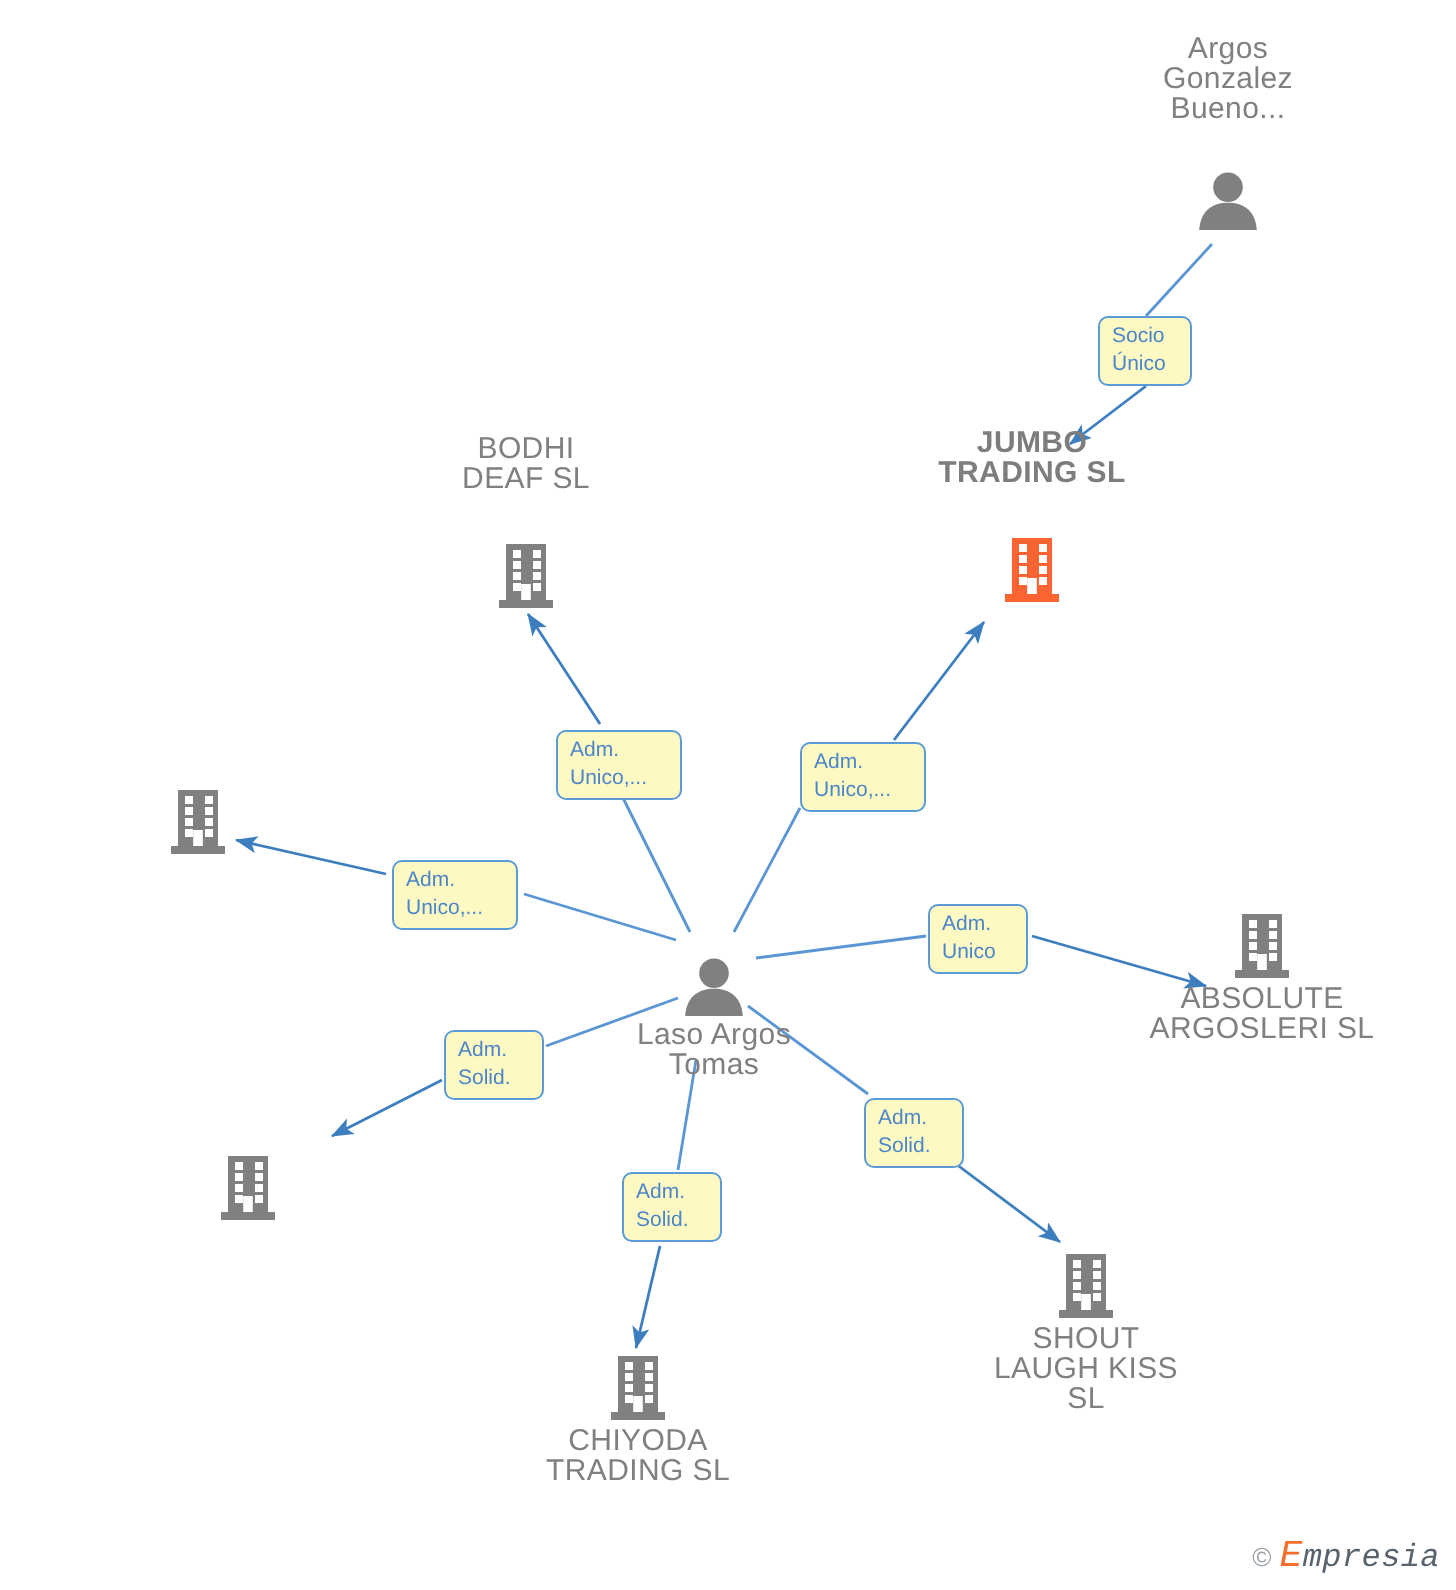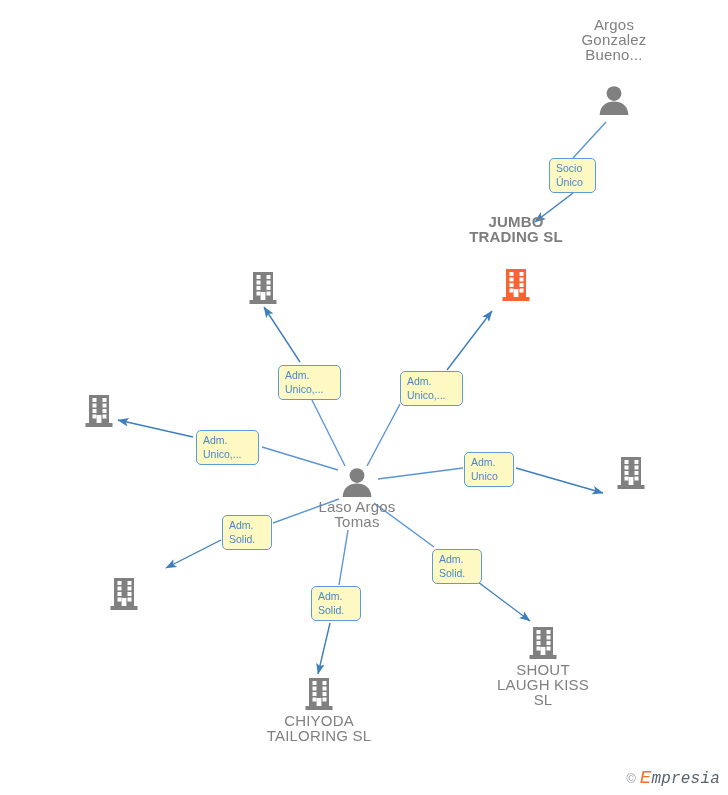--- a/index.html
+++ b/index.html
@@ -130,20 +130,22 @@
             <rect x="9.5" y="9.5" width="4" height="4" fill="#ffffff"></rect>
             <rect x="9.5" y="15" width="4" height="4" fill="#ffffff"></rect>
             <rect x="9.5" y="20.5" width="4" height="4" fill="#ffffff"></rect>
             <rect x="19.5" y="4" width="4" height="4" fill="#ffffff"></rect>
             <rect x="19.5" y="9.5" width="4" height="4" fill="#ffffff"></rect>
             <rect x="19.5" y="15" width="4" height="4" fill="#ffffff"></rect>
             <rect x="19.5" y="20.5" width="4" height="4" fill="#ffffff"></rect>
             <rect x="13.6" y="21" width="4.8" height="8" fill="#ffffff"></rect>
           </svg>
         </div>
+        <div class="node-label" style="position: absolute; left: 0px; width: 120px; top: -54px;">BODHI
+DEAF  SL</div>
       </div>
       <div class="node" style="left: 39px; top: 394px; width: 120px;">
         <div>
           <svg class="node-icon" width="32" height="34" viewBox="0 0 32 34" aria-hidden="true">
             <rect x="6" y="1" width="20" height="28" fill="#808080"></rect>
             <rect x="2.5" y="29" width="27" height="4" fill="#808080"></rect>
             <rect x="9.5" y="4" width="4" height="4" fill="#ffffff"></rect>
             <rect x="9.5" y="9.5" width="4" height="4" fill="#ffffff"></rect>
             <rect x="9.5" y="15" width="4" height="4" fill="#ffffff"></rect>
             <rect x="9.5" y="20.5" width="4" height="4" fill="#ffffff"></rect>
@@ -164,22 +166,24 @@
             <rect x="9.5" y="9.5" width="4" height="4" fill="#ffffff"></rect>
             <rect x="9.5" y="15" width="4" height="4" fill="#ffffff"></rect>
             <rect x="9.5" y="20.5" width="4" height="4" fill="#ffffff"></rect>
             <rect x="19.5" y="4" width="4" height="4" fill="#ffffff"></rect>
             <rect x="19.5" y="9.5" width="4" height="4" fill="#ffffff"></rect>
             <rect x="19.5" y="15" width="4" height="4" fill="#ffffff"></rect>
             <rect x="19.5" y="20.5" width="4" height="4" fill="#ffffff"></rect>
             <rect x="13.6" y="21" width="4.8" height="8" fill="#ffffff"></rect>
           </svg>
         </div>
-      </div>
-      <div class="node" style="left: 297px; top: 467px; width: 120px;">
+        <div class="node-label" style="position: absolute; left: 0px; width: 120px; top: 36px;">ABSOLUTE
+ARGOSLERI SL</div>
+      </div>
+      <div class="node" style="left: 297px; top: 478px; width: 120px;">
         <div>
           <svg class="node-icon" width="34" height="30" viewBox="0 0 34 30" aria-hidden="true">
             <circle cx="17" cy="8.6" r="7.4" fill="#808080"></circle>
             <path d="M2.6 30 C3.2 20.2 9.4 16.4 17 16.4 C24.6 16.4 30.8 20.2 31.4 30 Z" fill="#808080"></path>
           </svg>
         </div>
         <div class="node-label" style="position: absolute; left: 0px; width: 120px; top: 32px;">Laso Argos
 Tomas</div>
       </div>
       <div class="node" style="left: 64px; top: 577px; width: 120px;">
@@ -209,21 +213,21 @@
             <rect x="9.5" y="15" width="4" height="4" fill="#ffffff"></rect>
             <rect x="9.5" y="20.5" width="4" height="4" fill="#ffffff"></rect>
             <rect x="19.5" y="4" width="4" height="4" fill="#ffffff"></rect>
             <rect x="19.5" y="9.5" width="4" height="4" fill="#ffffff"></rect>
             <rect x="19.5" y="15" width="4" height="4" fill="#ffffff"></rect>
             <rect x="19.5" y="20.5" width="4" height="4" fill="#ffffff"></rect>
             <rect x="13.6" y="21" width="4.8" height="8" fill="#ffffff"></rect>
           </svg>
         </div>
         <div class="node-label" style="position: absolute; left: 0px; width: 120px; top: 36px;">CHIYODA
-TAILORING  SL</div>
+TRADING  SL</div>
       </div>
       <div class="node" style="left: 483px; top: 626px; width: 120px;">
         <div>
           <svg class="node-icon" width="32" height="34" viewBox="0 0 32 34" aria-hidden="true">
             <rect x="6" y="1" width="20" height="28" fill="#808080"></rect>
             <rect x="2.5" y="29" width="27" height="4" fill="#808080"></rect>
             <rect x="9.5" y="4" width="4" height="4" fill="#ffffff"></rect>
             <rect x="9.5" y="9.5" width="4" height="4" fill="#ffffff"></rect>
             <rect x="9.5" y="15" width="4" height="4" fill="#ffffff"></rect>
             <rect x="9.5" y="20.5" width="4" height="4" fill="#ffffff"></rect>

